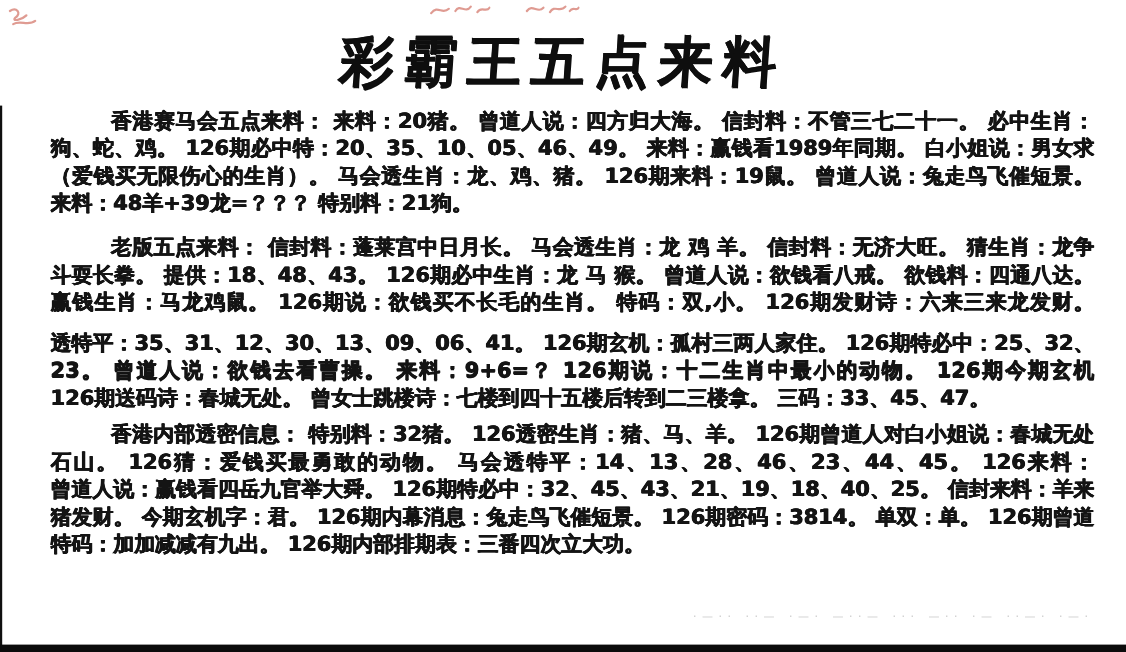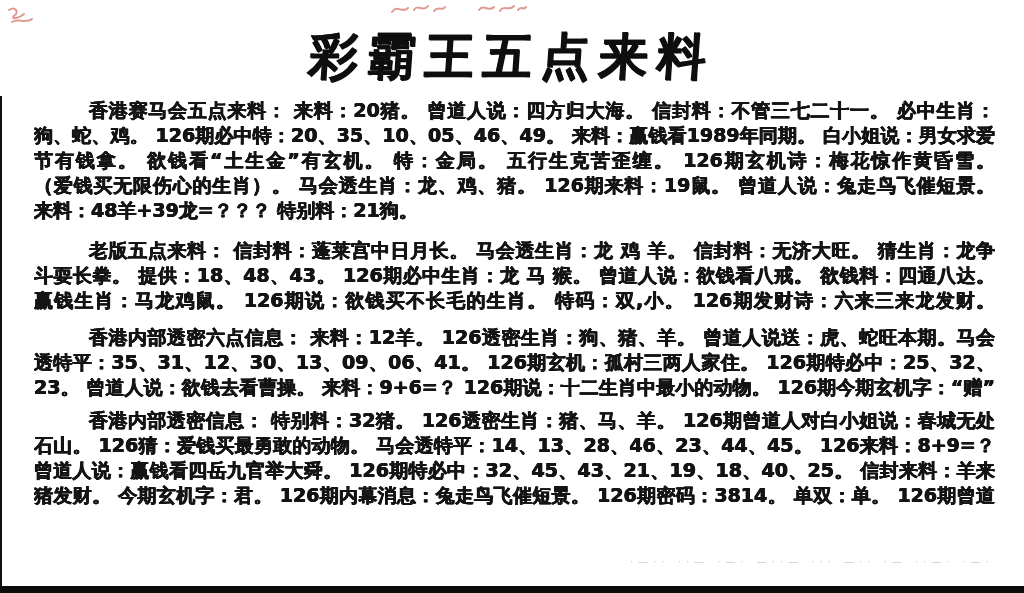--- a/index.html
+++ b/index.html
@@ -16,21 +16,21 @@
     text-align:center;
     font-family:"DejaVu Serif","Liberation Serif",serif;
     font-size:49px;font-weight:900;color:#0e0e0e;
     letter-spacing:9px;
     transform:skewX(-4deg);
     text-shadow:0.6px 0.6px 0 #0e0e0e, -0.3px 0 0 #0e0e0e;
   }
 
   
   .doc-body{
-    position:absolute;top:98px;left:34px;right:29px;
+    position:absolute;top:98px;left:46px;right:29px;
     color:#141414;
     font-size:19px;line-height:25px;font-weight:700;
     text-shadow:0.45px 0 0 currentColor, -0.45px 0 0 currentColor, 0 0.3px 0 currentColor;
   }
   .para{margin:0 0 0 0;}
   .para + .para{margin-top:15px;}
   .para:nth-child(3){margin-top:12px;}
   .para:nth-child(4){margin-top:8px;}
   .line{
     text-align:justify;
@@ -72,39 +72,39 @@
       <path d="M2 10 C7 3,12 13,17 7 M23 11 C27 4,32 12,37 6 M41 10 C44 5,47 11,49 7" fill="none" stroke="#c64a3a" stroke-width="2" stroke-linecap="round"></path>
     </svg>
   </div>
 
   <div class="masthead">彩霸王五点来料</div>
 
   <div class="doc-body">
       <div class="para">
         <div class="line first">香港赛马会五点来料： 来料：20猪。 曾道人说：四方归大海。 信封料：不管三七二十一。 必中生肖：</div>
         <div class="line">狗、蛇、鸡。 126期必中特：20、35、10、05、46、49。 来料：赢钱看1989年同期。 白小姐说：男女求爱季</div>
-        <div class="line">节有钱拿。 欲钱看“土生金”有玄机。 特：金局。 五行生克苦歪缠。 126期玄机诗：梅花惊作黄昏雪。</div>
         <div class="line">（爱钱买无限伤心的生肖）。 马会透生肖：龙、鸡、猪。 126期来料：19鼠。 曾道人说：兔走鸟飞催短景。</div>
         <div class="line last">来料：48羊+39龙=？？？ 特别料：21狗。</div>
       </div>
       <div class="para">
         <div class="line first">老版五点来料： 信封料：蓬莱宫中日月长。 马会透生肖：龙 鸡 羊。 信封料：无济大旺。 猜生肖：龙争</div>
         <div class="line">斗耍长拳。 提供：18、48、43。 126期必中生肖：龙 马 猴。 曾道人说：欲钱看八戒。 欲钱料：四通八达。</div>
         <div class="line">赢钱生肖：马龙鸡鼠。 126期说：欲钱买不长毛的生肖。 特码：双,小。 126期发财诗：六来三来龙发财。</div>
       </div>
       <div class="para">
-        <div class="line first">香港内部透密六点信息： 来料：12羊。 126透密生肖：狗、猪、羊。 曾道人说送：虎、蛇旺本期。马会</div>
         <div class="line">透特平：35、31、12、30、13、09、06、41。 126期玄机：孤村三两人家住。 126期特必中：25、32、10、34、</div>
         <div class="line">23。 曾道人说：欲钱去看曹操。 来料：9+6=？ 126期说：十二生肖中最小的动物。 126期今期玄机字：“赠”</div>
+        <div class="line last">126期送码诗：春城无处。 曾女士跳楼诗：七楼到四十五楼后转到二三楼拿。 三码：33、45、47。</div>
       </div>
       <div class="para">
         <div class="line first">香港内部透密信息： 特别料：32猪。 126透密生肖：猪、马、羊。 126期曾道人对白小姐说：春城无处</div>
         <div class="line">石山。 126猜：爱钱买最勇敢的动物。 马会透特平：14、13、28、46、23、44、45。 126来料：8+9=？ 126期</div>
         <div class="line">曾道人说：赢钱看四岳九官举大舜。 126期特必中：32、45、43、21、19、18、40、25。 信封来料：羊来龙到</div>
         <div class="line">猪发财。 今期玄机字：君。 126期内幕消息：兔走鸟飞催短景。 126期密码：3814。 单双：单。 126期曾道人</div>
+        <div class="line last">特码：加加减减有九出。 126期内部排期表：三番四次立大功。</div>
       </div>
     </div>
 
   <div class="faint-marks">·—·· ··— ·—· —··— ··· —·· ·— ··—· ·—·</div>
 
   <div class="left-rule"></div>
   <div class="bottom-rule"></div>
 
 </div>
 

